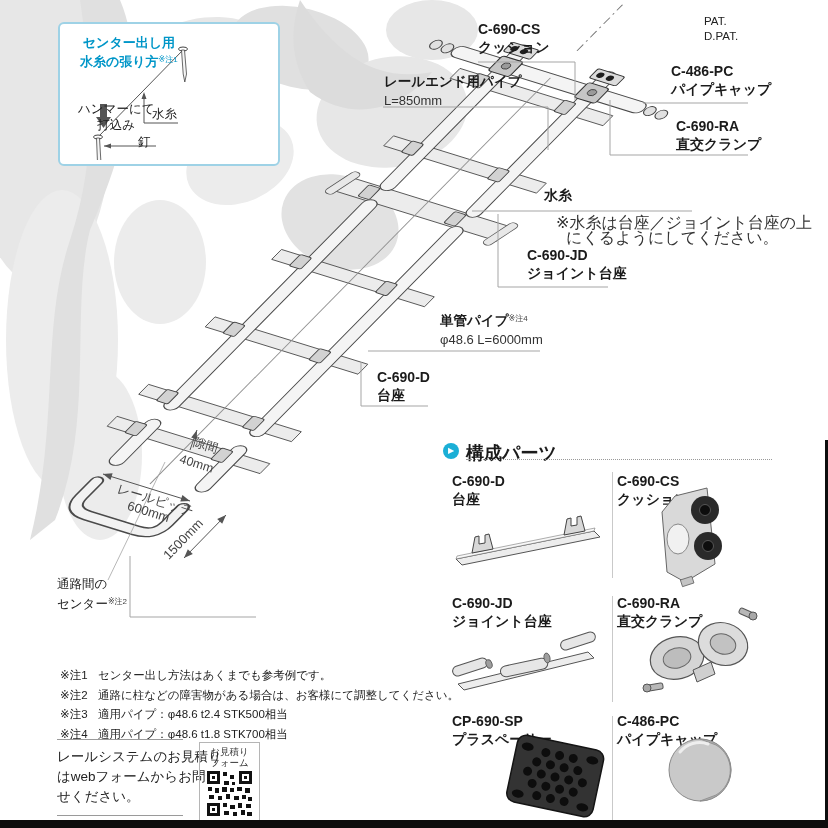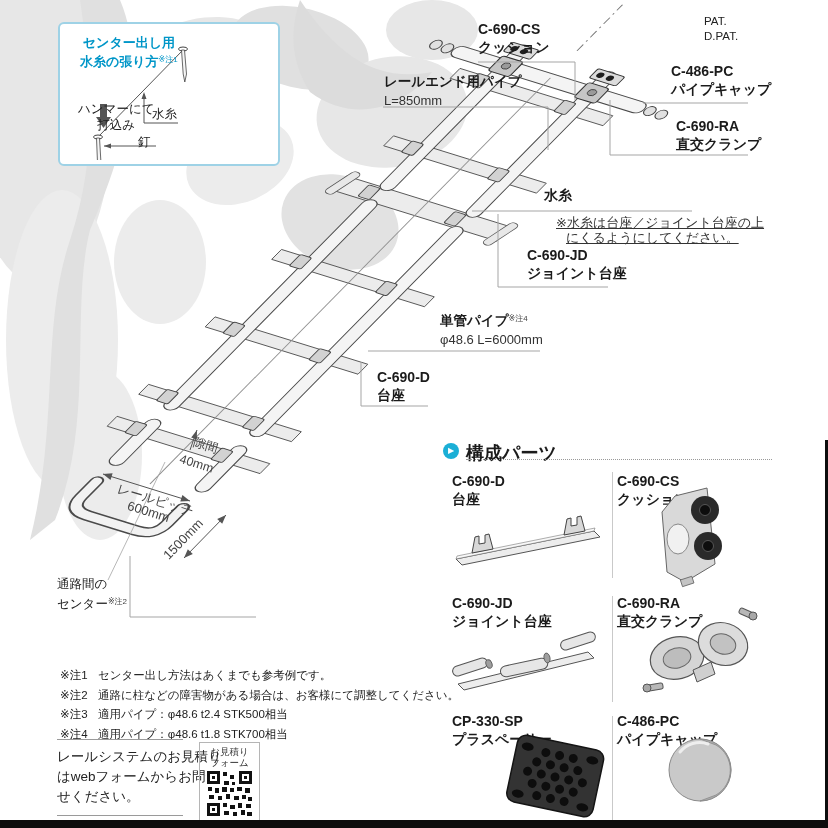--- a/index.html
+++ b/index.html
@@ -4,21 +4,21 @@
 <style>
   html,body{margin:0;padding:0;}
   body{font-family:"Liberation Sans","DejaVu Sans",sans-serif;background:#fff;}
   .page{position:relative;width:828px;height:828px;background:#fff;overflow:hidden;}
   svg{display:block;}
   .layer{position:absolute;left:0;top:0;}
   .dlabel{position:absolute;white-space:nowrap;}
   .code{font-weight:700;font-size:14px;color:#1b1b1b;line-height:18px;}
   .code13{font-weight:700;font-size:13.5px;color:#1b1b1b;line-height:18px;}
   .reg{font-size:13px;color:#333;line-height:17px;font-weight:400;}
-  .small{font-size:13px;color:#333;line-height:15px;text-decoration:underline;}
+  .small{font-size:16px;color:#333;line-height:15px;}
   .sup{font-size:8px;vertical-align:4px;color:#444;font-weight:400;}
   .dim{font-size:13px;color:#444;}
   .rot17{transform:rotate(17deg);transform-origin:left top;}
   .rotm46{transform:rotate(-46deg);transform-origin:left top;}
   .pat{position:absolute;left:704px;top:14px;font-size:11.5px;color:#222;line-height:15px;}
   
   .inset{position:absolute;left:58px;top:22px;width:218px;height:140px;background:#fff;
          border:2px solid #9ed2e6;border-radius:6px;text-align:center;}
   .inset-title{position:absolute;left:20px;top:10px;font-size:13px;font-weight:700;
                color:#0096c8;line-height:17px;}
@@ -306,21 +306,21 @@
   <div class="dlabel code" style="left:617px;top:472px;">
     <span>C-690-CS</span><br><span>クッション</span>
   </div>
   <div class="dlabel code" style="left:452px;top:594px;">
     <span>C-690-JD</span><br><span>ジョイント台座</span>
   </div>
   <div class="dlabel code" style="left:617px;top:594px;">
     <span>C-690-RA</span><br><span>直交クランプ</span>
   </div>
   <div class="dlabel code" style="left:452px;top:712px;">
-    <span>CP-330-SP</span><br><span>プラスペーサー</span>
+    <span>CP-690-SP</span><br><span>プラスペーサー</span>
   </div>
   <div class="dlabel code" style="left:617px;top:712px;">
     <span>C-486-PC</span><br><span>パイプキャップ</span>
   </div>
 
   <svg class="layer" style="left:448px;top:505px;" width="158" height="72" viewBox="0 0 158 72">
     <path d="M8,54 L146,26 L152,32 L14,60 Z" fill="#ededed" stroke="#555" stroke-width="1"></path>
     <path d="M8,54 L146,26 L147,23 L9,51 Z" fill="#f8f8f8" stroke="#777" stroke-width="0.6"></path>
     <g fill="#d8d8d8" stroke="#444" stroke-width="1">
       <path d="M24,48 L27,32 L31,31 L31,39 L37,38 L37,30 L41,29 L45,44 Z"></path>

